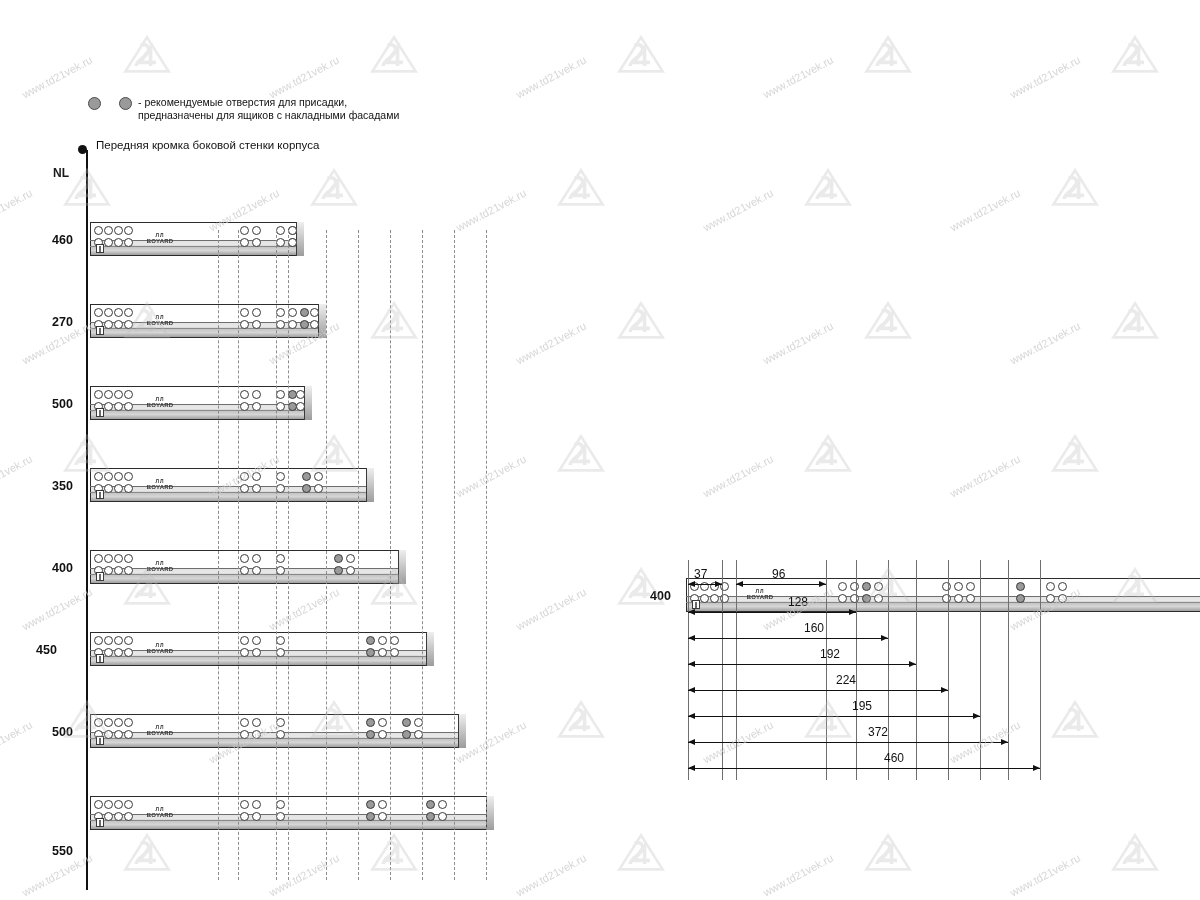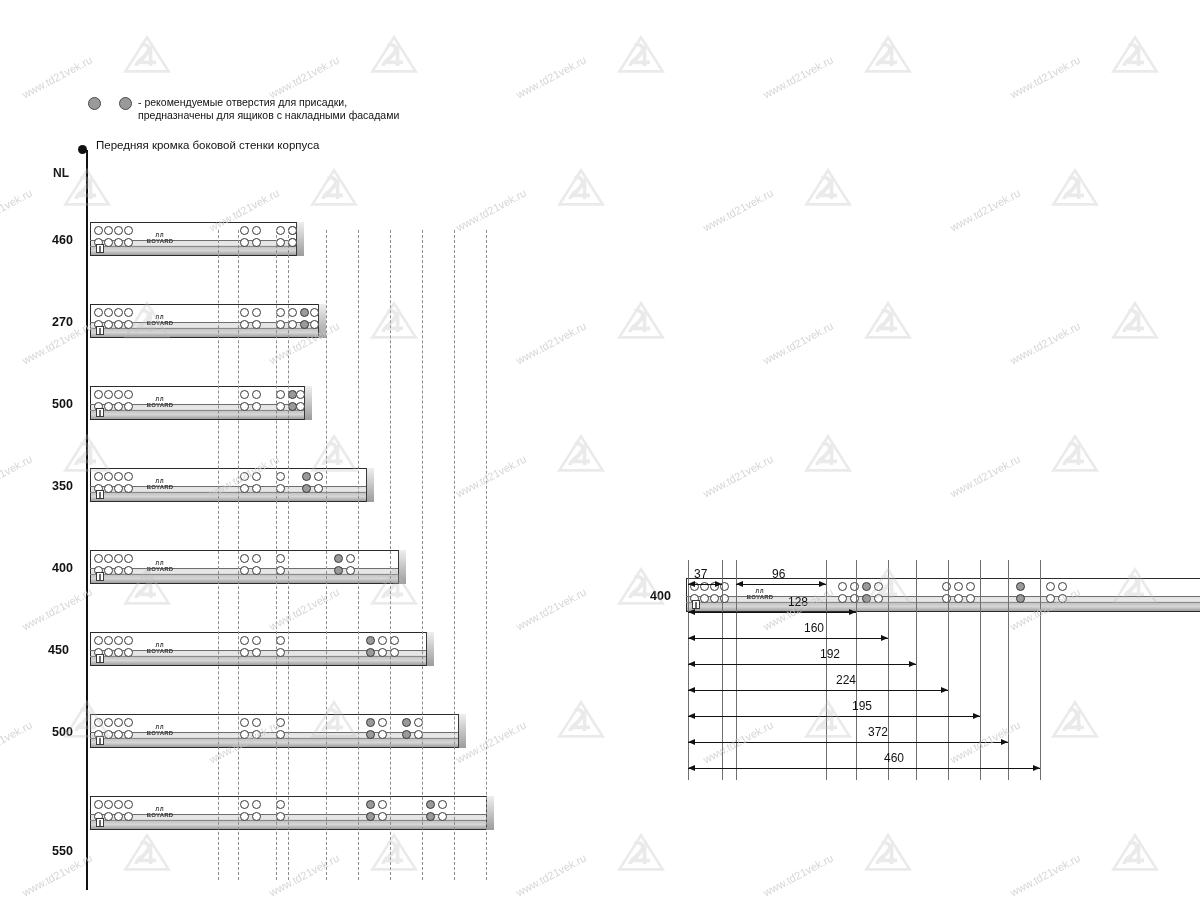--- a/index.html
+++ b/index.html
@@ -456,21 +456,21 @@
         <div class="hole" style="left: 150px; top: 16px;"></div>
         <div class="hole" style="left: 162px; top: 4px;"></div>
         <div class="hole" style="left: 162px; top: 16px;"></div>
         <div class="hole" style="left: 186px; top: 4px;"></div>
         <div class="hole" style="left: 186px; top: 16px;"></div>
         <div class="hole filled" style="left: 244px; top: 4px;"></div>
         <div class="hole filled" style="left: 244px; top: 16px;"></div>
         <div class="hole" style="left: 256px; top: 4px;"></div>
         <div class="hole" style="left: 256px; top: 16px;"></div>
       </div>
-      <div class="row-label" style="left: 48px; top: 643px;">450</div>
+      <div class="row-label" style="left: 36px; top: 643px;">450</div>
       <div class="slide" style="left: 90px; top: 632px; width: 344px;">
         <div class="body"></div>
         <div class="seam"></div>
         <div class="seam2"></div>
         <div class="endcap"></div>
         <div class="hole" style="left: 4px; top: 4px;"></div>
         <div class="hole" style="left: 4px; top: 16px;"></div>
         <div class="hole" style="left: 14px; top: 4px;"></div>
         <div class="hole" style="left: 14px; top: 16px;"></div>
         <div class="hole" style="left: 24px; top: 4px;"></div>

